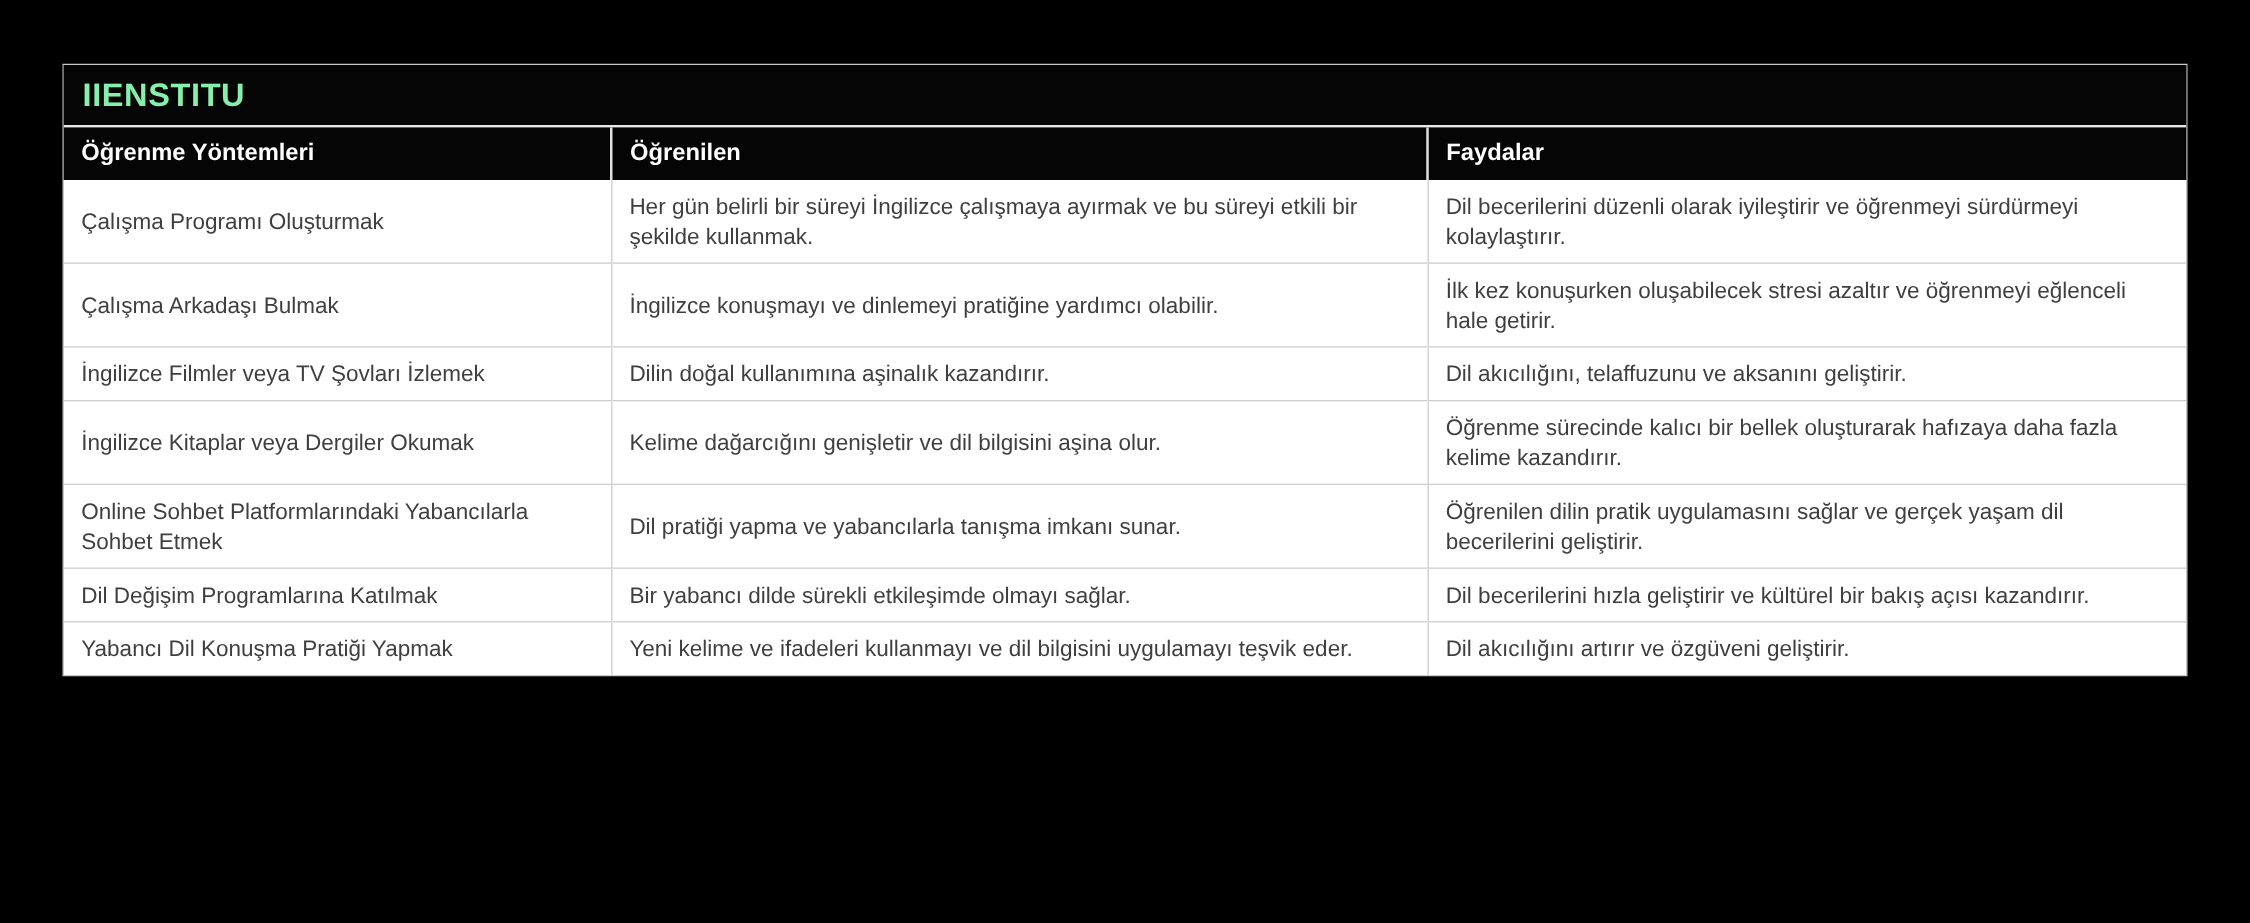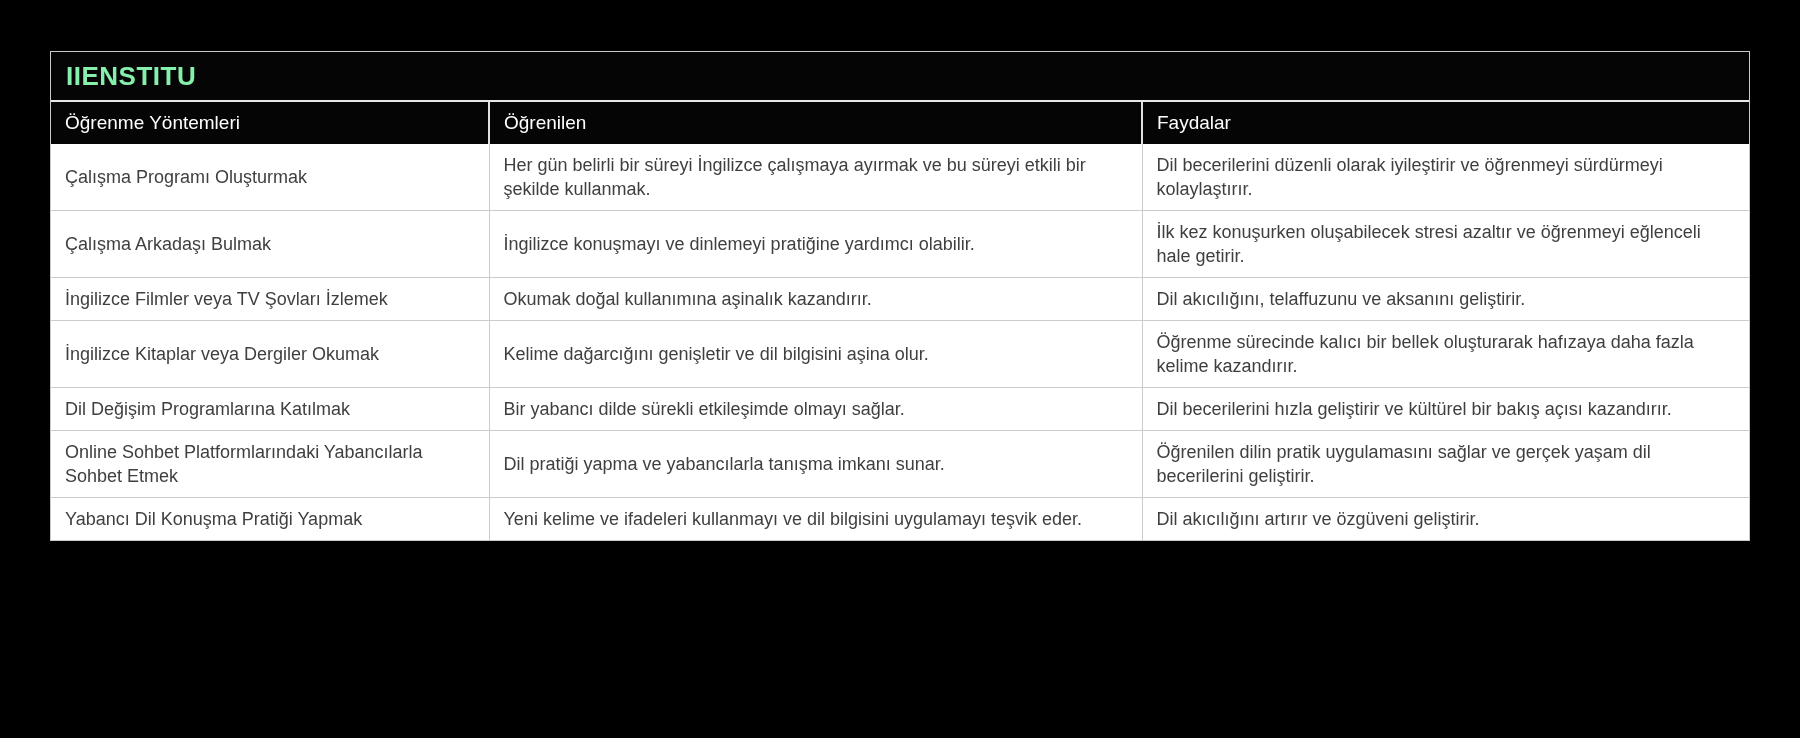--- a/index.html
+++ b/index.html
@@ -45,21 +45,21 @@
     background: #ffffff;
     table-layout: fixed;
   }
   col.c1 { width: 438px; }
   col.c2 { width: 653px; }
   col.c3 { width: 607px; }
   table.grid thead th {
     background: #050505;
     color: #ffffff;
     font-size: 19px;
-    font-weight: 400;
+    font-weight: 700;
     text-align: left;
     padding: 10px 14px;
     box-sizing: border-box;
   }
   table.grid thead th + th {
     border-left: 2px solid #e0e0e0;
   }
   table.grid tbody td {
     font-size: 18px;
     color: #3f3f3f;
@@ -108,42 +108,42 @@
 
   <tr>
     <td>Çalışma Arkadaşı Bulmak</td>
     <td>İngilizce konuşmayı ve dinlemeyi pratiğine yardımcı olabilir.</td>
     <td>İlk kez konuşurken oluşabilecek stresi azaltır ve öğrenmeyi eğlenceli hale getirir.</td>
   </tr>
 
 
   <tr>
     <td>İngilizce Filmler veya TV Şovları İzlemek</td>
-    <td>Okumak doğal kullanımına aşinalık kazandırır.</td>
+    <td>Dilin doğal kullanımına aşinalık kazandırır.</td>
     <td>Dil akıcılığını, telaffuzunu ve aksanını geliştirir.</td>
   </tr>
 
   <tr>
     <td>İngilizce Kitaplar veya Dergiler Okumak</td>
     <td>Kelime dağarcığını genişletir ve dil bilgisini aşina olur.</td>
     <td>Öğrenme sürecinde kalıcı bir bellek oluşturarak hafızaya daha fazla kelime kazandırır.</td>
   </tr>
 
 
 
   <tr>
+    <td>Online Sohbet Platformlarındaki Yabancılarla Sohbet Etmek</td>
+    <td>Dil pratiği yapma ve yabancılarla tanışma imkanı sunar.</td>
+    <td>Öğrenilen dilin pratik uygulamasını sağlar ve gerçek yaşam dil becerilerini geliştirir.</td>
+  </tr>
+
+  <tr>
     <td>Dil Değişim Programlarına Katılmak</td>
     <td>Bir yabancı dilde sürekli etkileşimde olmayı sağlar.</td>
     <td>Dil becerilerini hızla geliştirir ve kültürel bir bakış açısı kazandırır.</td>
-  </tr>
-
-  <tr>
-    <td>Online Sohbet Platformlarındaki Yabancılarla Sohbet Etmek</td>
-    <td>Dil pratiği yapma ve yabancılarla tanışma imkanı sunar.</td>
-    <td>Öğrenilen dilin pratik uygulamasını sağlar ve gerçek yaşam dil becerilerini geliştirir.</td>
   </tr>
 
   <tr>
     <td>Yabancı Dil Konuşma Pratiği Yapmak</td>
     <td>Yeni kelime ve ifadeleri kullanmayı ve dil bilgisini uygulamayı teşvik eder.</td>
     <td>Dil akıcılığını artırır ve özgüveni geliştirir.</td>
   </tr>
 </tbody>
     </table>
   </div>

